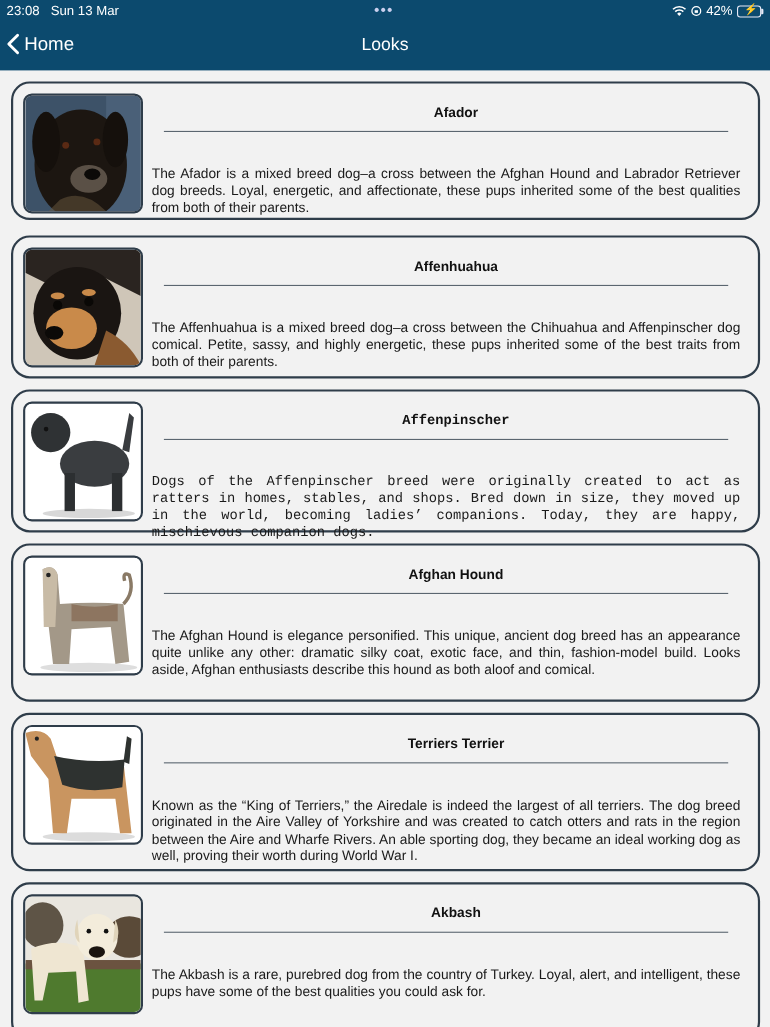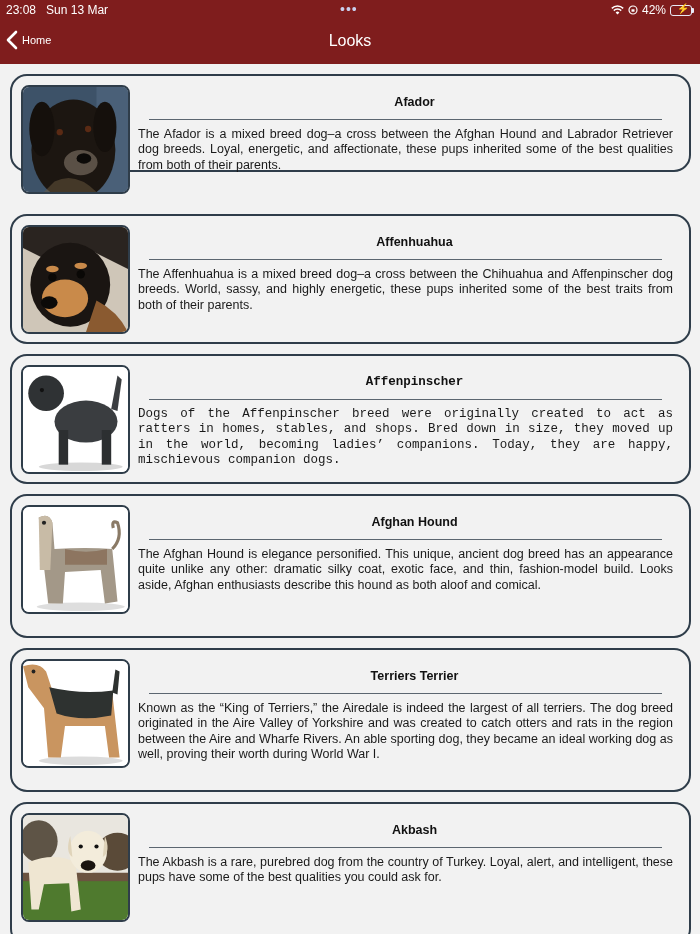--- a/index.html
+++ b/index.html
@@ -1,35 +1,35 @@
 <!DOCTYPE html>
 <html><head>
   <meta charset="utf-8">
   <style>
     * { box-sizing: border-box; margin: 0; padding: 0; }
     html, body { width: 700px; height: 934px; overflow: hidden; background: #f2f2f2; font-family: "Liberation Sans", sans-serif; }
-    .topbar { position: absolute; left: 0; top: 0; width: 700px; height: 64px; background: #7f1d1d; color: #fff; }
+    .topbar { position: absolute; left: 0; top: 0; width: 700px; height: 64px; background: #0c4a6e; color: #fff; }
     .status { position: absolute; top: 3px; font-size: 12px; color: #fff; }
     .status-left { left: 6px; }
     .status-dots { left: 340px; top: 1px; font-size: 14px; letter-spacing: 1px; color: #c9cfee; }
     .status-right { right: 6px; display: flex; align-items: center; gap: 4px; }
     .battery { width: 22px; height: 11px; border: 1px solid #e8eaf7; border-radius: 3px; position: relative; padding: 1px; }
     .battery-fill { height: 100%; background: #4cd964; border-radius: 1px; position: relative; }
     .battery-bolt { position: absolute; left: 6px; top: -3px; font-size: 10px; color: #fff; }
     .battery-tip { width: 2px; height: 5px; background: #e8eaf7; border-radius: 0 1px 1px 0; }
-    .back { position: absolute; left: 6px; top: 30px; display: flex; align-items: center; font-size: 11px; color: #fff; cursor: pointer; }
+    .back { position: absolute; left: 6px; top: 30px; display: flex; align-items: center; font-size: 17px; color: #fff; cursor: pointer; }
     .back svg { margin-right: 4px; }
     .nav-title { position: absolute; left: 0; right: 0; top: 32px; text-align: center; font-size: 16px; color: #fff; }
     .list { position: absolute; left: 0; top: 64px; width: 700px; }
     .card { position: absolute; left: 10px; width: 681px; border: 2px solid #2f3d4a; border-radius: 17px; background: #f2f2f2; }
     .thumb { position: absolute; left: 9px; top: 9px; width: 109px; height: 109px; border: 2px solid #2f3d4a; border-radius: 8px; overflow: hidden; }
     .thumb svg { width: 100%; height: 100%; display: block; }
     .card-title { position: absolute; left: 136px; width: 533px; top: 19px; text-align: center; font-weight: bold; font-size: 12.5px; color: #111; }
     .rule { position: absolute; left: 137px; width: 513px; top: 43px; height: 1px; background: #5b6670; }
-    .desc { position: absolute; left: 126px; width: 535px; top: 51px; font-size: 12.5px; line-height: 15.3px; color: #1a1a1a; text-align: justify; }
+    .desc { position: absolute; left: 126px; width: 535px; top: 75px; font-size: 12.5px; line-height: 15.3px; color: #1a1a1a; text-align: justify; }
   </style>
 </head>
 <body>
 
 <div class="topbar">
   <span class="status status-left">
     <span>23:08</span>&nbsp;&nbsp;
     <span>Sun 13 Mar</span>
   </span>
   <span class="status status-dots">•••</span>
@@ -54,21 +54,21 @@
     <svg width="12" height="20" viewBox="0 0 12 20">
       <path d="M10 2 L2 10 L10 18" stroke="#fff" stroke-width="2.6" fill="none" stroke-linecap="round" stroke-linejoin="round"></path>
     </svg>
     <span>Home</span>
   </div>
   <div class="nav-title">Looks</div>
 </div>
 
 <div class="list">
 
-  <div class="card" style="top:10px;height:98px;">
+  <div class="card" style="top:10px;height:126px;">
     <div class="thumb">
       <svg viewBox="0 0 100 100" preserveAspectRatio="none">
         <rect width="100" height="100" fill="#3d5268"></rect>
         <rect x="70" width="30" height="100" fill="#4a6078"></rect>
         <ellipse cx="48" cy="60" rx="40" ry="48" fill="#1c1611"></ellipse>
         <ellipse cx="18" cy="40" rx="12" ry="26" fill="#15100c"></ellipse>
         <ellipse cx="78" cy="38" rx="11" ry="24" fill="#15100c"></ellipse>
         <ellipse cx="55" cy="72" rx="16" ry="12" fill="#5a5046"></ellipse>
         <ellipse cx="58" cy="68" rx="7" ry="5" fill="#0c0a08"></ellipse>
         <circle cx="35" cy="43" r="3" fill="#5a2a14"></circle>
@@ -91,21 +91,21 @@
         <ellipse cx="25" cy="72" rx="8" ry="6" fill="#0c0a08"></ellipse>
         <circle cx="28" cy="48" r="4" fill="#0a0806"></circle>
         <circle cx="55" cy="45" r="4" fill="#0a0806"></circle>
         <ellipse cx="28" cy="40" rx="6" ry="3" fill="#c98a4a"></ellipse>
         <ellipse cx="55" cy="37" rx="6" ry="3" fill="#c98a4a"></ellipse>
         <path d="M70 70 Q90 80 100 100 L60 100 Z" fill="#8a5a30"></path>
       </svg>
     </div>
     <div class="card-title">Affenhuahua</div>
     <div class="rule"></div>
-    <div class="desc">The Affenhuahua is a mixed breed dog–a cross between the Chihuahua and Affenpinscher dog breeds. World, sassy, and highly energetic, these pups inherited some of the best traits from both of their parents.</div>
+    <div class="desc">The Affenhuahua is a mixed breed dog–a cross between the Chihuahua and Affenpinscher dog comical. Petite, sassy, and highly energetic, these pups inherited some of the best traits from both of their parents.</div>
   </div>
 
   <div class="card" style="top:290px;height:130px;font-family:Liberation Mono, monospace;">
     <div class="thumb">
       <svg viewBox="0 0 100 100" preserveAspectRatio="none">
         <rect width="100" height="100" fill="#ffffff"></rect>
         <ellipse cx="55" cy="95" rx="40" ry="4" fill="#d8d8d8"></ellipse>
         <ellipse cx="60" cy="52" rx="30" ry="20" fill="#3a3d40"></ellipse>
         <circle cx="22" cy="25" r="17" fill="#2f3234"></circle>
         <rect x="34" y="60" width="9" height="33" fill="#2c2f31"></rect>

